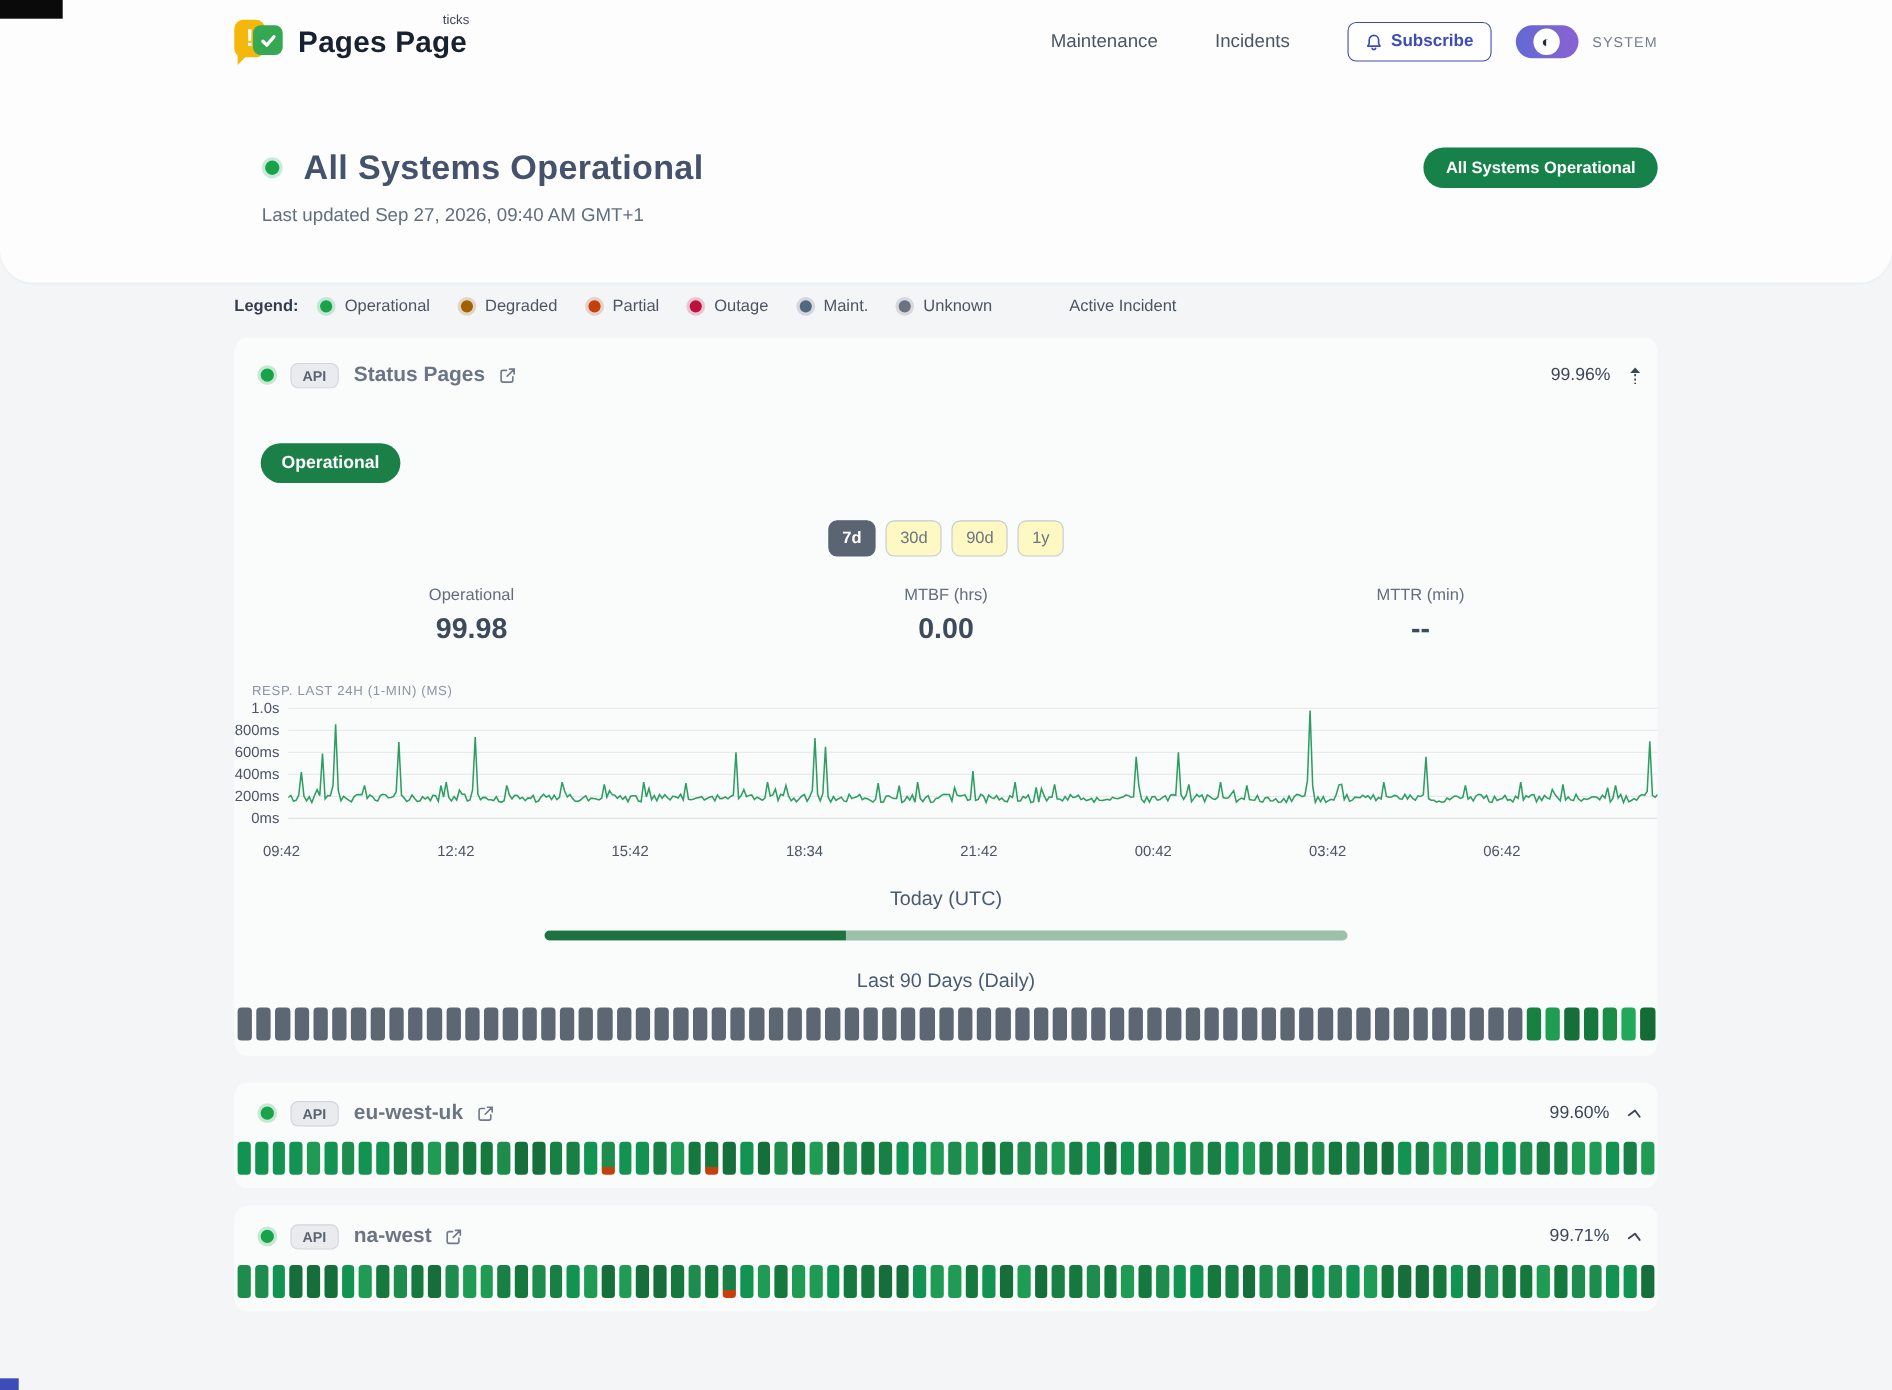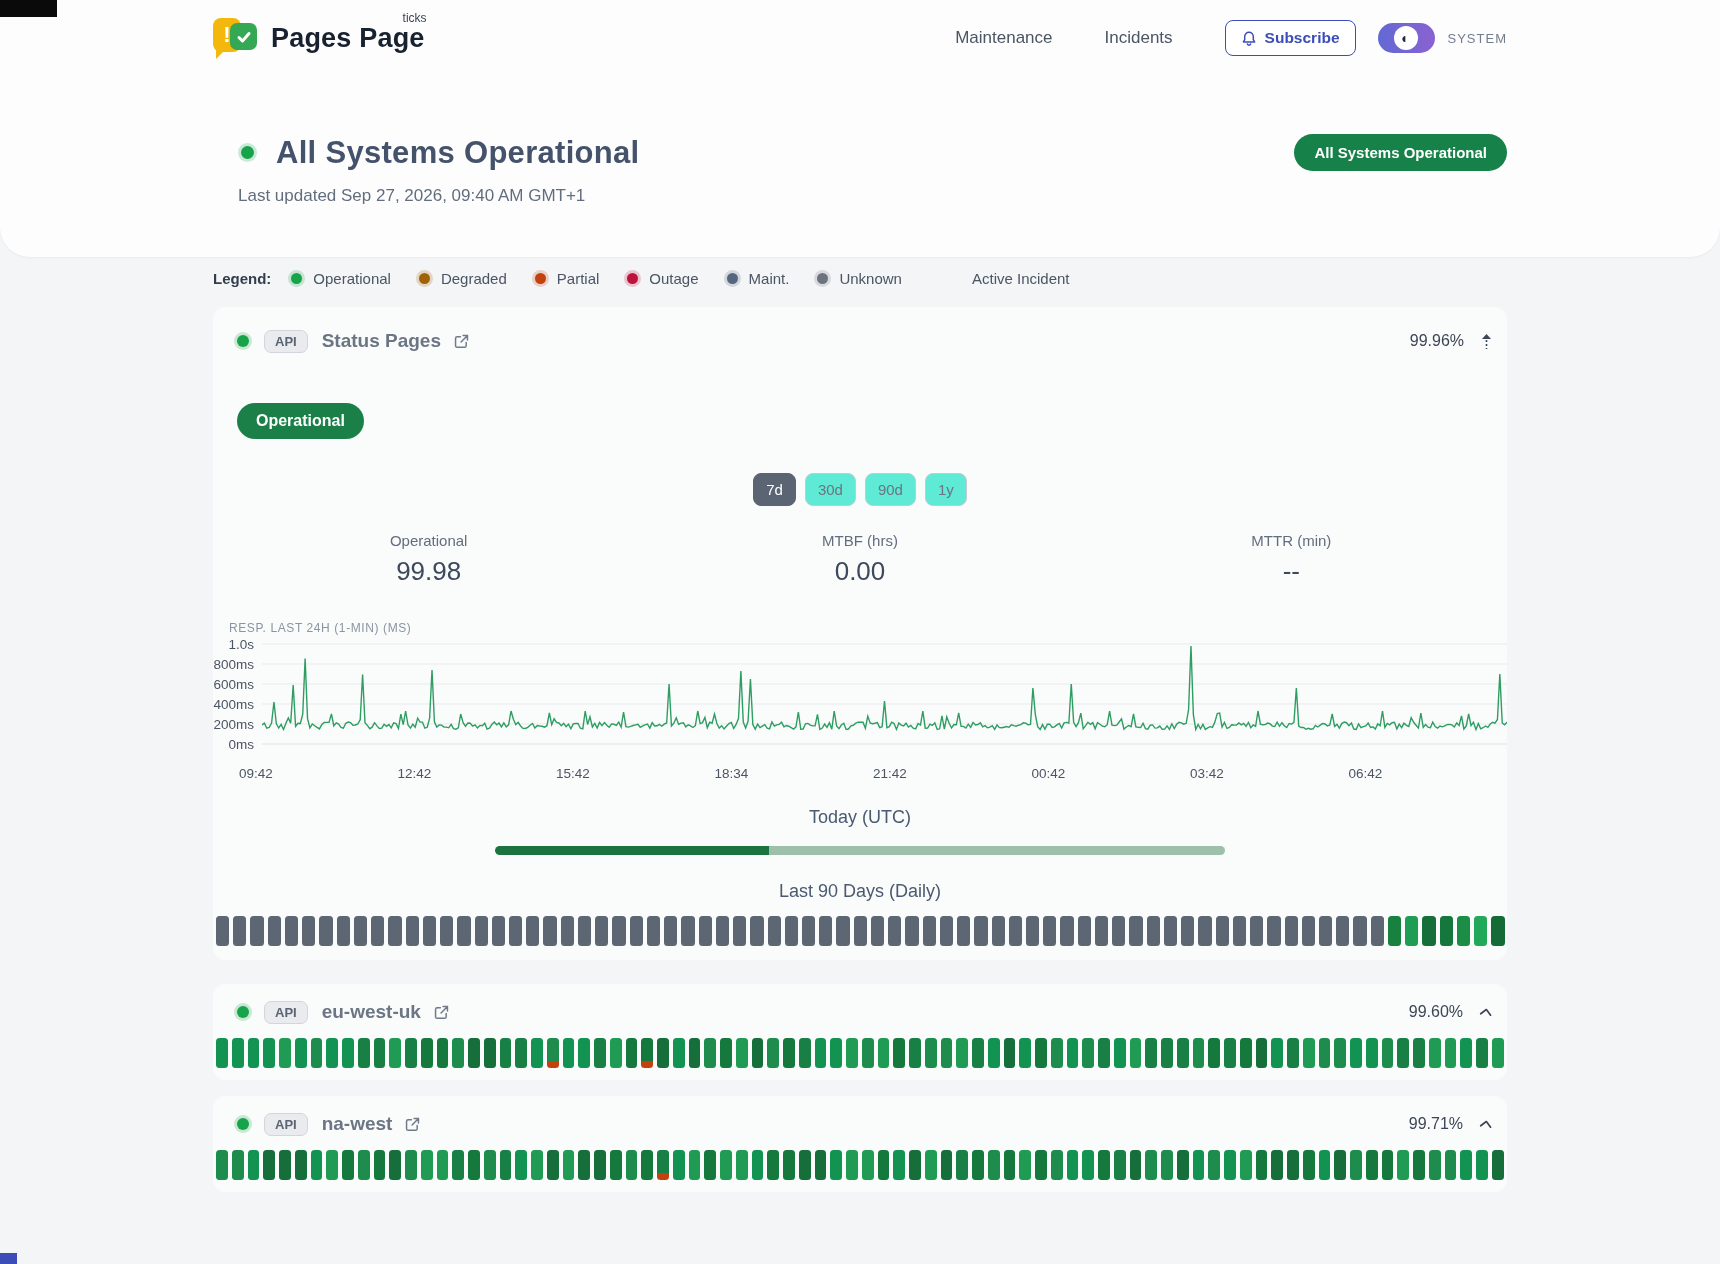--- a/index.html
+++ b/index.html
@@ -64,27 +64,27 @@
   .comp-name { font-size:19px; font-weight:700; color:#68738310; color:#6b7584; margin-right:12px; }
   .ext-icon { color:#707a89; display:flex; cursor:pointer; }
   .comp-right { margin-left:auto; display:flex; align-items:center; gap:16px; }
   .uptime-pct { font-size:16px; color:#3c4657; }
   .collapse-icon { display:flex; color:#3c4657; cursor:pointer; }
 
   .status-pill { display:inline-block; margin:40px 0 0 24px; background:#1a8048; color:#fff;
      font-size:16px; font-weight:700; padding:9px 19px; border-radius:19px; }
 
   .range-row { margin-top:34px; display:flex; justify-content:center; gap:9px; }
-  .range-btn { border:1px solid #c3cad3; background:#5eead4; color:#6b7584; border-radius:8px;
+  .range-btn { border:1px solid #c3cad3; background:#fef9c3; color:#6b7584; border-radius:8px;
      font-size:15px; padding:7px 12px; min-width:38px; text-align:center; cursor:pointer; }
-  .range-btn.active { background:#5b6472; border-color:#5b6472; color:#fff; }
+  .range-btn.active { background:#5b6472; border-color:#5b6472; color:#fff;font-weight:bold; }
 
   .metrics { margin-top:26px; display:grid; grid-template-columns:1fr 1fr 1fr; text-align:center; }
   .metric-label { font-size:15px; color:#626e7e; }
-  .metric-value { margin-top:7px; font-size:26px; font-weight:400; color:#3d4a5c; }
+  .metric-value { margin-top:7px; font-size:26px; font-weight:700; color:#3d4a5c; }
 
   .chart-label { margin:34px 0 0 16px; font-size:12px; letter-spacing:.6px; color:#8b95a2; }
   .chart-wrap { margin-top:4px; display:flex; }
   .ylabels { width:49px; position:relative; height:125px; }
   .ylabels span { position:absolute; right:8px; transform:translateY(-50%); font-size:13.5px; color:#4b5563; }
   .plot { flex:1; height:125px; }
   .xlabels { display:flex; margin-left:26px; margin-right:0; margin-top:2px; }
   .xlabels span { flex:1; font-size:13.5px; color:#4b5563; text-align:left; }
 
   .center-h { margin-top:26px; text-align:center; font-size:18px; font-weight:500; color:#4a5a70; }

